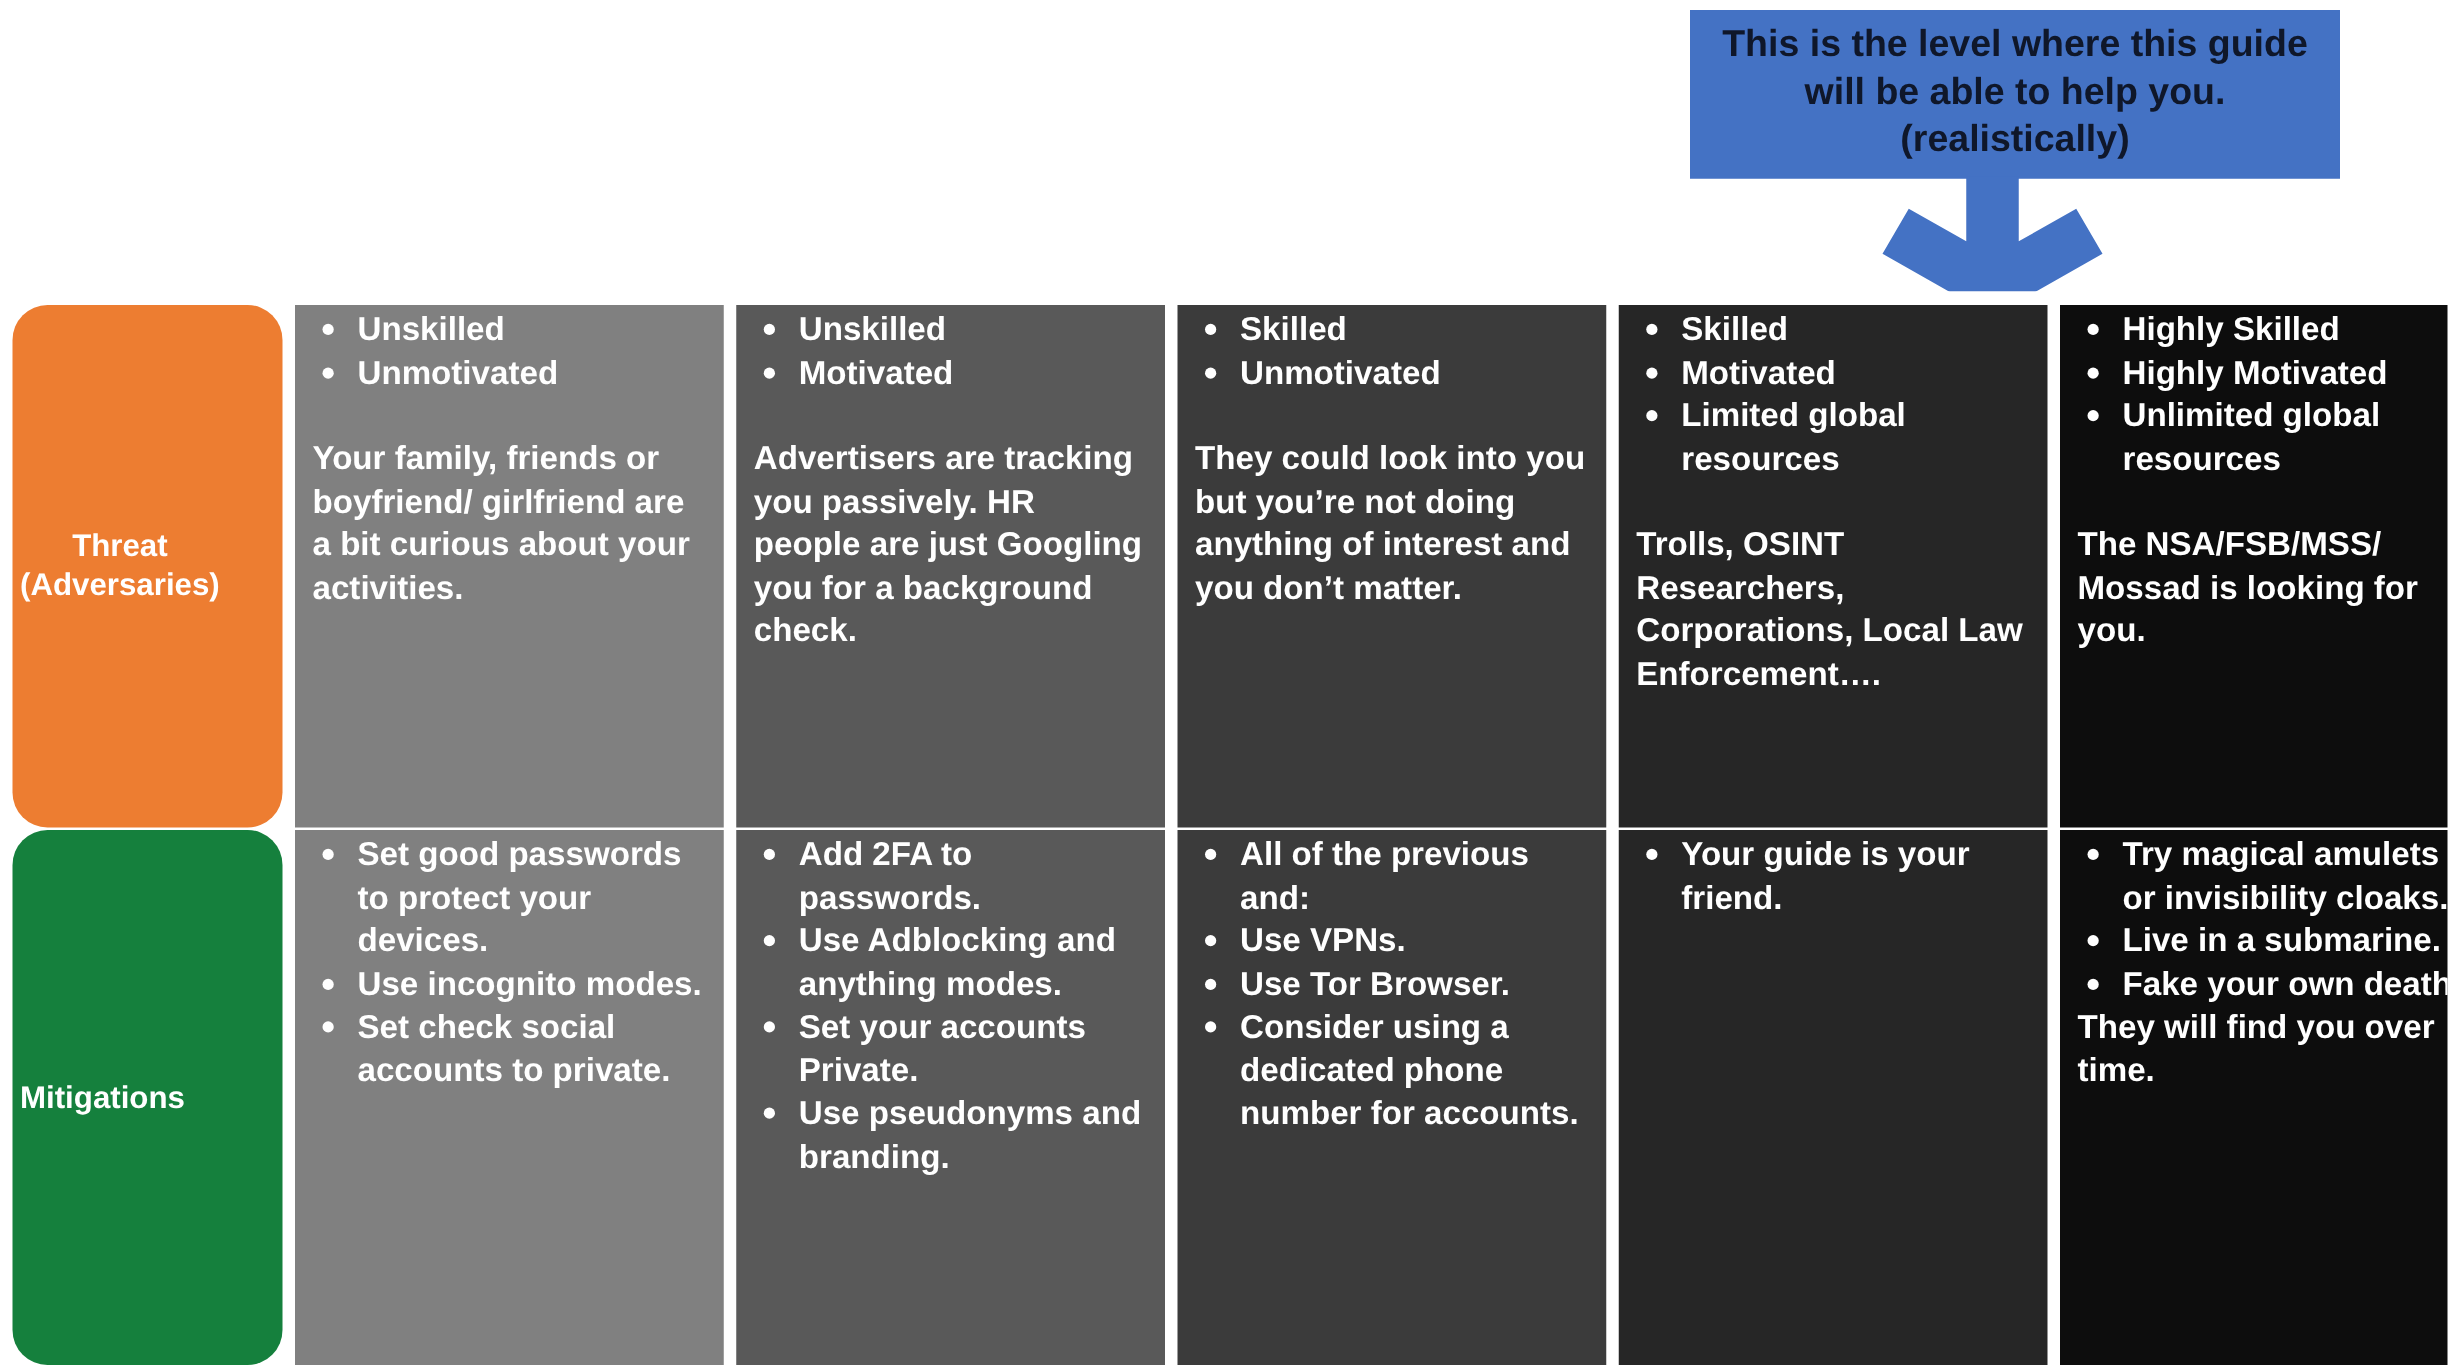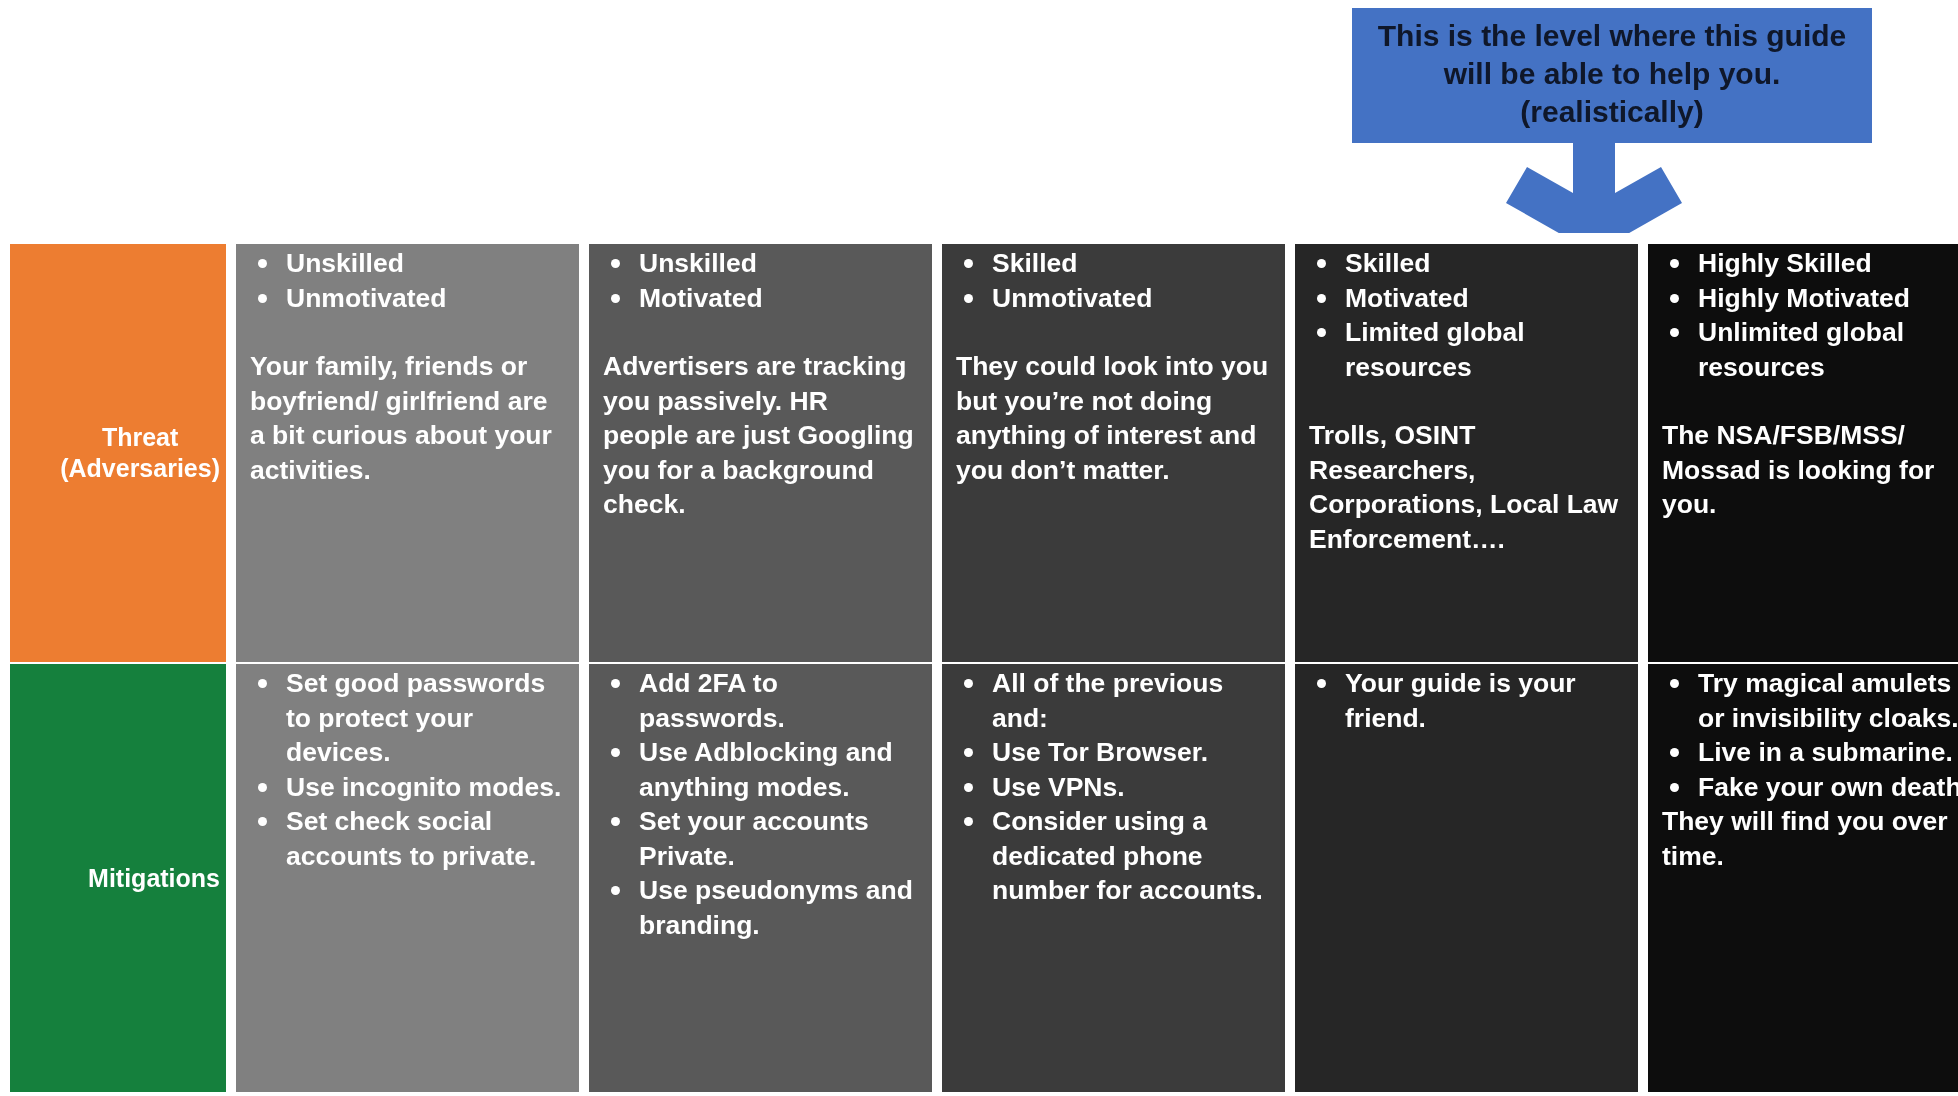--- a/index.html
+++ b/index.html
@@ -71,23 +71,24 @@
   .cell {
     position: relative;
     box-sizing: border-box;
     overflow: hidden;
   }
 
   
   .hdr-cell {
     display: flex;
     align-items: center;
-    justify-content: flex-end;
+    justify-content: flex-start;
     text-align: center;
     padding: 6px;
+    border-radius: 28px;
   }
   .hdr-cell .hdr-text {
     color: #ffffff;
     font-weight: bold;
     font-size: 25px;
     line-height: 31px;
   }
   .hdr-threat { background: #ED7D31; }
   .hdr-mitig  { background: #15803d; }
 
@@ -214,22 +215,22 @@
       <li>Add 2FA to passwords.</li>
       <li>Use Adblocking and anything modes.</li>
       <li>Set your accounts Private.</li>
       <li>Use pseudonyms and branding.</li>
     </ul>
   </div>
 
   <div class="cell data-cell lvl-3">
     <ul class="bullets">
       <li>All of the previous and:</li>
+      <li>Use VPNs.</li>
       <li>Use Tor Browser.</li>
-      <li>Use VPNs.</li>
       <li>Consider using a dedicated phone number for accounts.</li>
     </ul>
   </div>
 
   <div class="cell data-cell lvl-4">
     <ul class="bullets">
       <li>Your guide is your friend.</li>
     </ul>
   </div>
 

